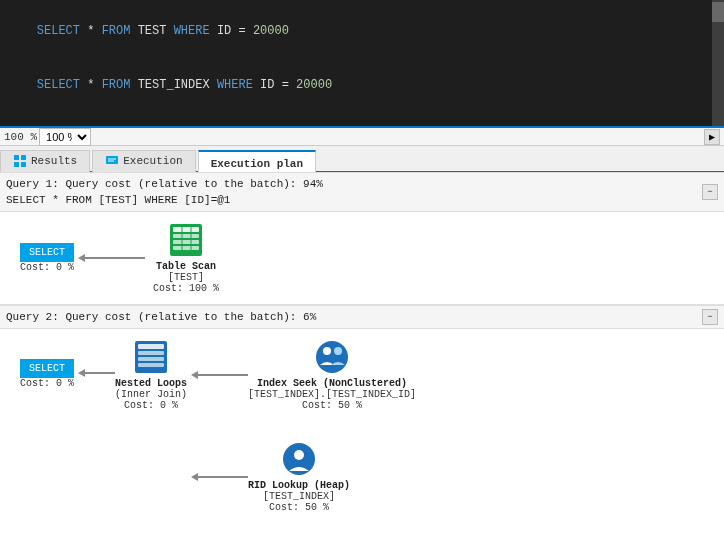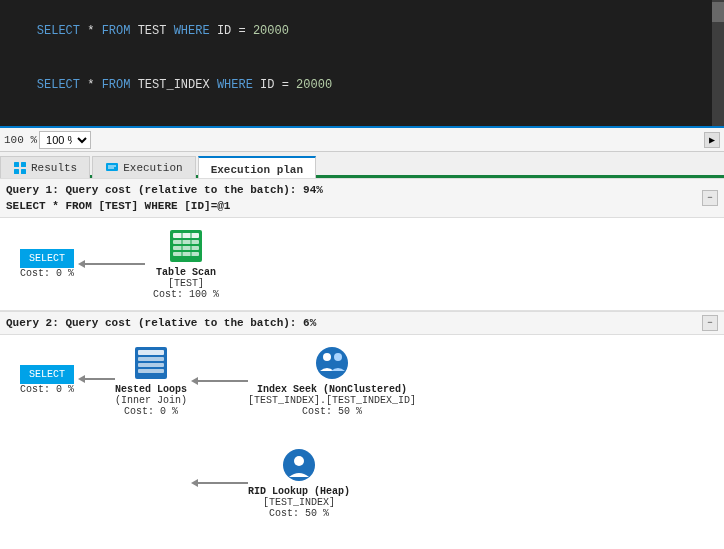--- a/index.html
+++ b/index.html
@@ -44,21 +44,21 @@
       top: 2px;
     }
 
     
     .toolbar-row {
       background: #f5f5f5;
       border-bottom: 1px solid #ccc;
       padding: 2px 4px;
       display: flex;
       align-items: center;
-      height: 24px;
+      height: 18px;
     }
     .zoom-label {
       font-size: 11px;
       color: #333;
       margin-right: 2px;
     }
     .zoom-select {
       font-size: 11px;
       border: 1px solid #bbb;
       background: white;
@@ -75,23 +75,23 @@
       cursor: pointer;
       display: flex;
       align-items: center;
       justify-content: center;
       font-size: 10px;
     }
 
     
     .tabs-bar {
       background: #f0f0f0;
-      border-bottom: 3px solid #15803d;
-      display: flex;
-      align-items: flex-start;
+      border-bottom: 1px solid #15803d;
+      display: flex;
+      align-items: center;
       height: 26px;
       padding-top: 4px;
     }
     .tab {
       padding: 2px 12px;
       font-size: 11px;
       border: 1px solid #ccc;
       border-bottom: none;
       background: #e4e4e4;
       cursor: pointer;
@@ -133,21 +133,20 @@
       border-bottom: 1px solid #ddd;
       padding: 3px 6px;
       font-size: 11px;
       color: #222;
       display: flex;
       justify-content: space-between;
       align-items: center;
     }
     .query-header-text {
       line-height: 16px;
-      font-weight: bold;
     }
     .collapse-btn {
       width: 16px;
       height: 16px;
       border: 1px solid #bbb;
       background: #e8e8e8;
       cursor: pointer;
       display: flex;
       align-items: center;
       justify-content: center;

